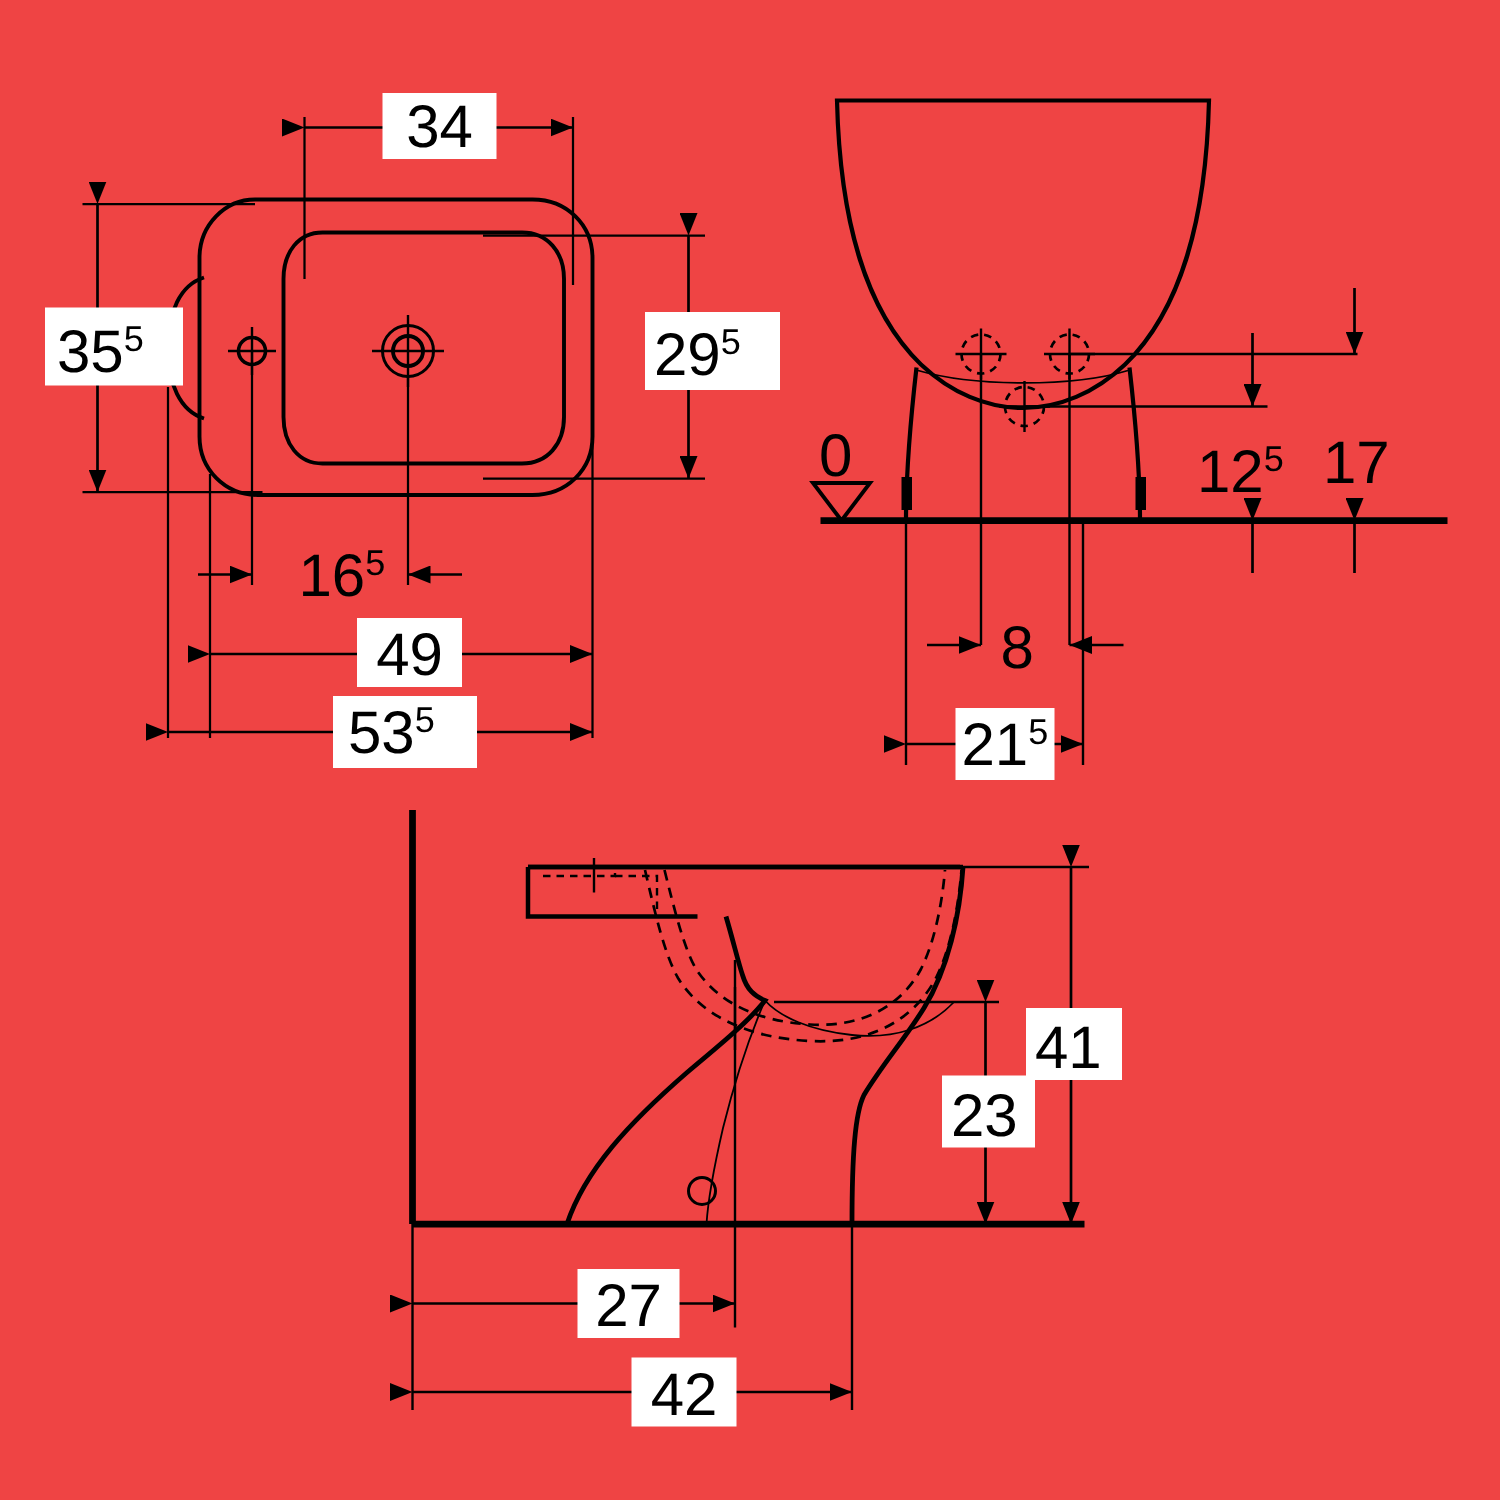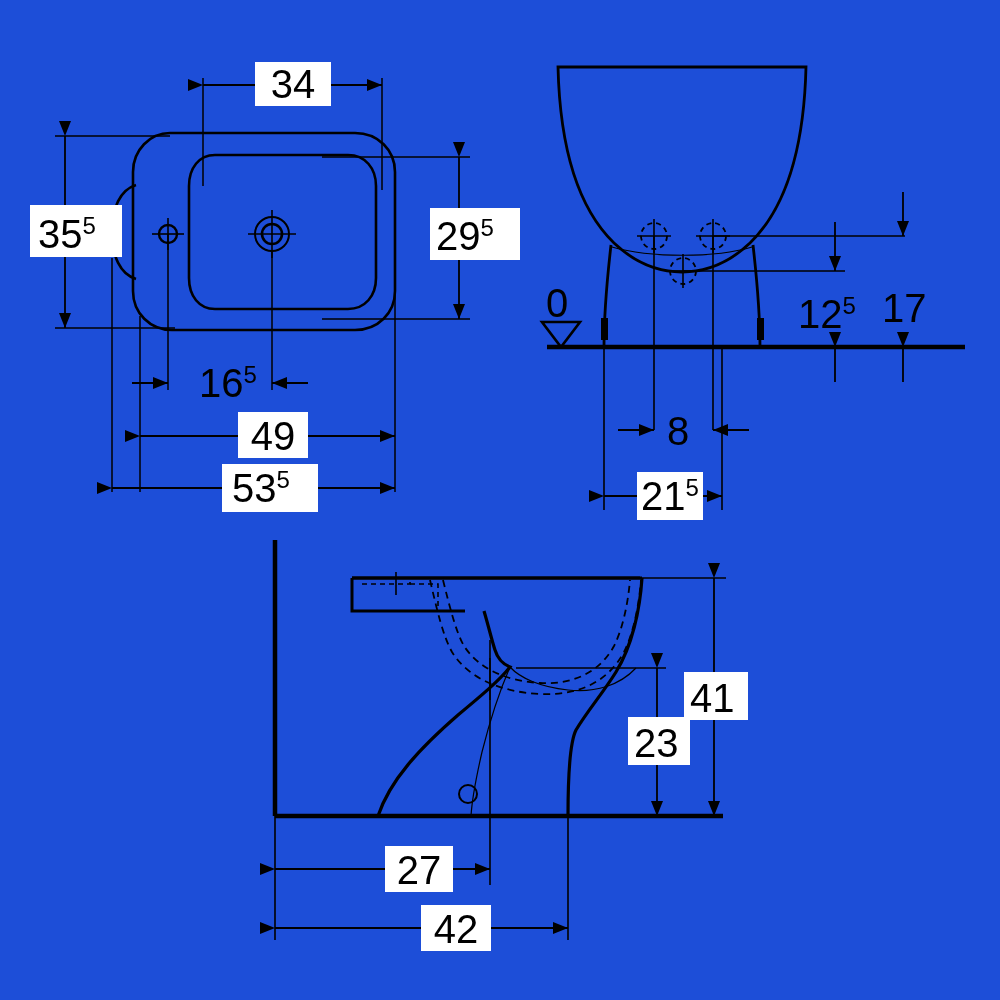--- a/index.html
+++ b/index.html
@@ -1,18 +1,18 @@
 <!DOCTYPE html>
 <html><head>
 <meta charset="utf-8">
 <style>
   html,body{margin:0;padding:0;background:#ffffff;}
   body{width:1000px;height:1000px;overflow:hidden;
        font-family:"Liberation Sans",sans-serif;color:#000;}
-  #sheet{position:relative;width:1000px;height:1000px;background:#1d4ed8;}
+  #sheet{position:relative;width:1000px;height:1000px;background:#ef4444;}
   svg{display:block;}
   .dimtext{font-family:"Liberation Sans",sans-serif;font-size:40px;fill:#000;}
   .sup{font-size:24px;}
 </style>
 </head>
 <body>
 
 <div id="sheet">
 
 <svg width="1000" height="1000" viewBox="0 0 1000 1000" shape-rendering="geometricPrecision">

